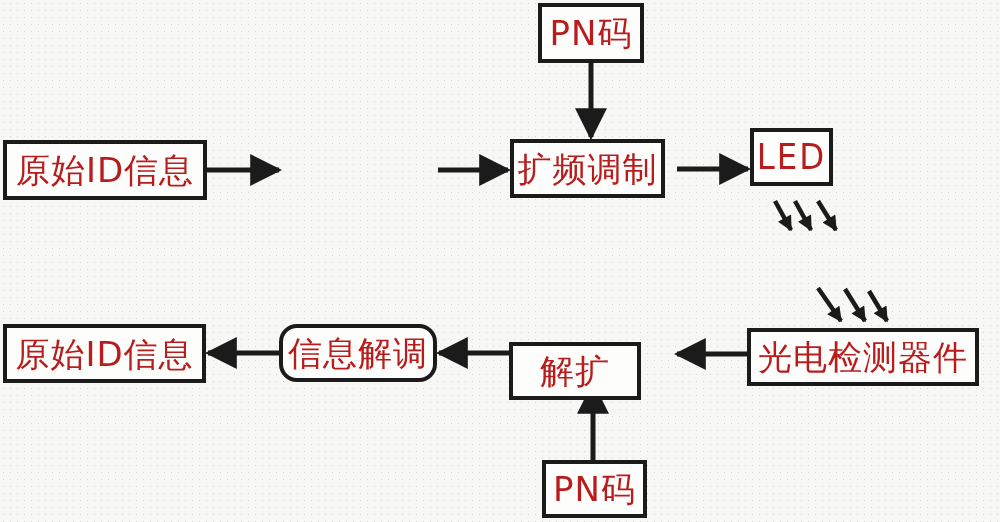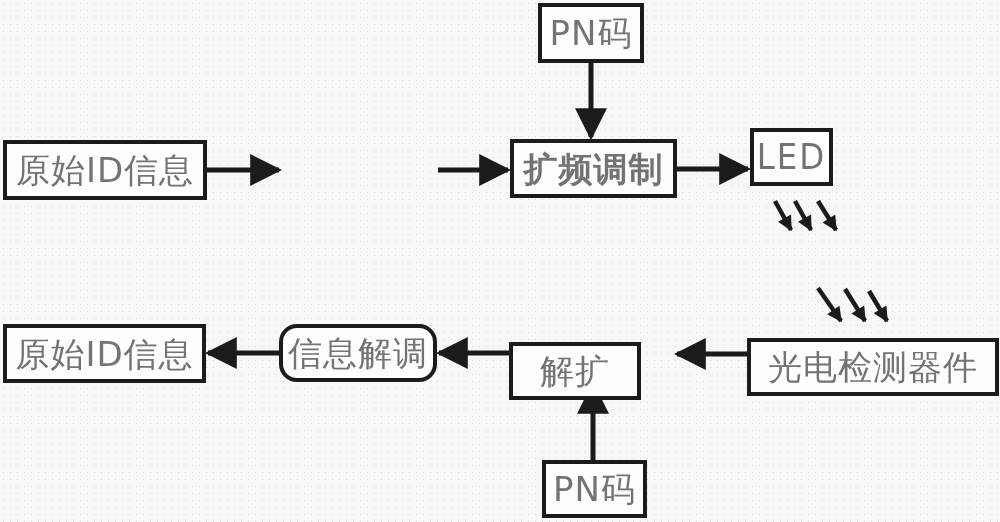--- a/index.html
+++ b/index.html
@@ -13,21 +13,21 @@
     background-color:#f7f7f6;
     background-image:radial-gradient(#d7d7d4 0.8px, transparent 1px);
     background-size:7px 7px;
     overflow:hidden;
   }
   .node{
     position:absolute;
     box-sizing:border-box;
     border:4px solid #1b1b1b;
     background:#fdfdfc;
-    color:#737373;
+    color:#b91c1c;
     display:flex;align-items:center;justify-content:center;
     font-size:34px;
     font-weight:500;
     letter-spacing:1px;
     white-space:nowrap;
     line-height:1;
   }
   .node.led-node{font-size:36px;letter-spacing:2px;font-stretch:condensed;}
   svg.wires{
     position:absolute;left:0;top:0;width:1000px;height:522px;
@@ -72,25 +72,25 @@
       <line class="wire" x1="845" y1="289" x2="865" y2="321" stroke-width="4.5" marker-end="url(#ahSmall)"></line>
       <line class="wire" x1="869" y1="291" x2="887" y2="321" stroke-width="4.5" marker-end="url(#ahSmall)"></line>
     </g>
   </svg>
 
   <div class="node" style="left:3px;top:140px;width:204px;height:60px;">原始ID信息</div>
 
 
   <div class="node" style="left:538px;top:3px;width:106px;height:60px;">PN码</div>
 
-  <div class="node" style="left:510px;top:139px;width:167px;height:59px;font-weight:bold;">扩频调制</div>
+  <div class="node" style="left:510px;top:139px;width:155px;height:59px;">扩频调制</div>
 
   <div class="node led-node" style="left:750px;top:128px;width:83px;height:58px;">LED</div>
 
-  <div class="node" style="left:747px;top:338px;width:252px;height:58px;">光电检测器件</div>
+  <div class="node" style="left:747px;top:328px;width:232px;height:58px;">光电检测器件</div>
 
   <div class="node" style="left:509px;top:342px;width:132px;height:58px;">解扩</div>
 
   <div class="node" style="left:279px;top:324px;width:158px;height:58px;border-radius:18px;">信息解调</div>
 
   <div class="node" style="left:3px;top:324px;width:203px;height:59px;">原始ID信息</div>
 
   <div class="node" style="left:542px;top:460px;width:105px;height:58px;">PN码</div>
 
 </div>

